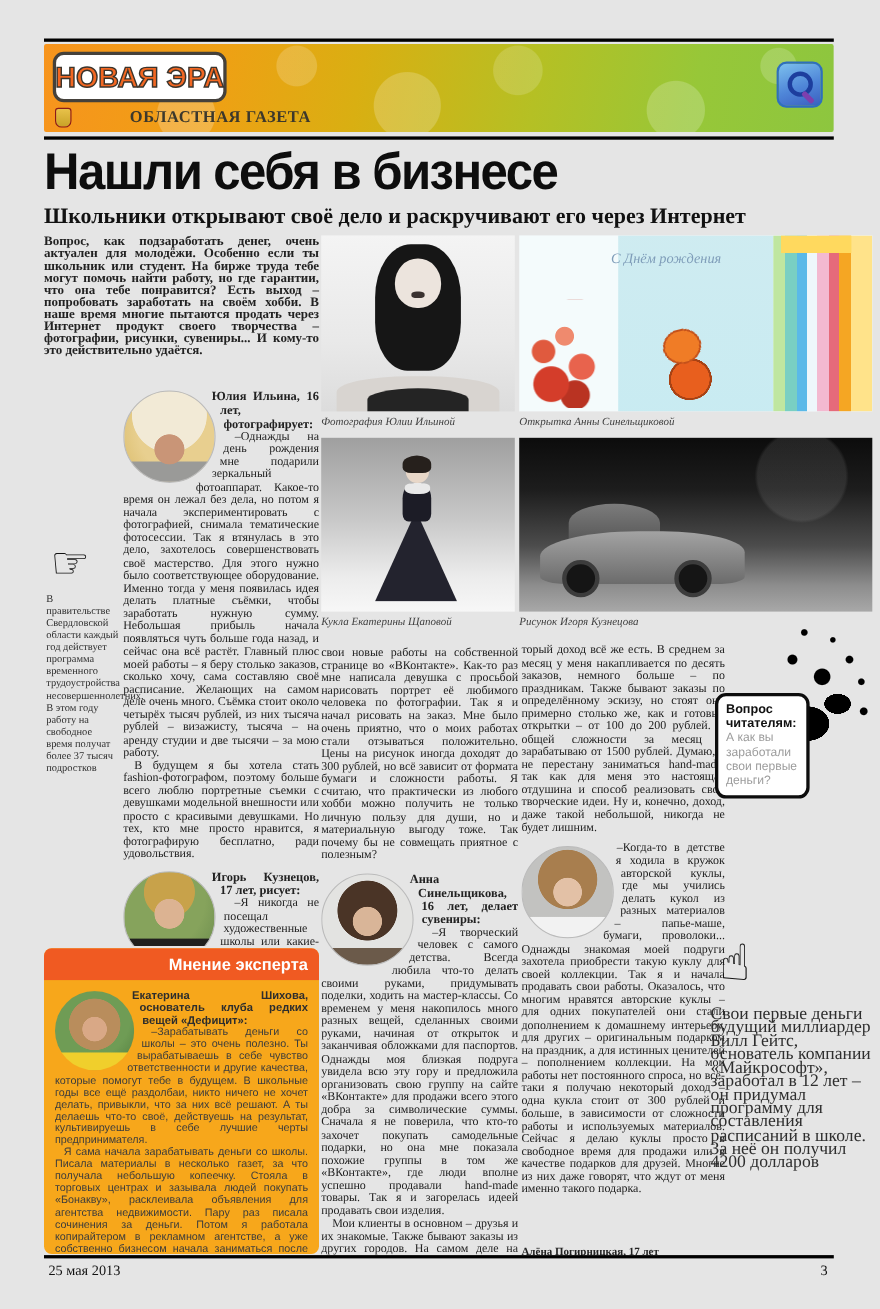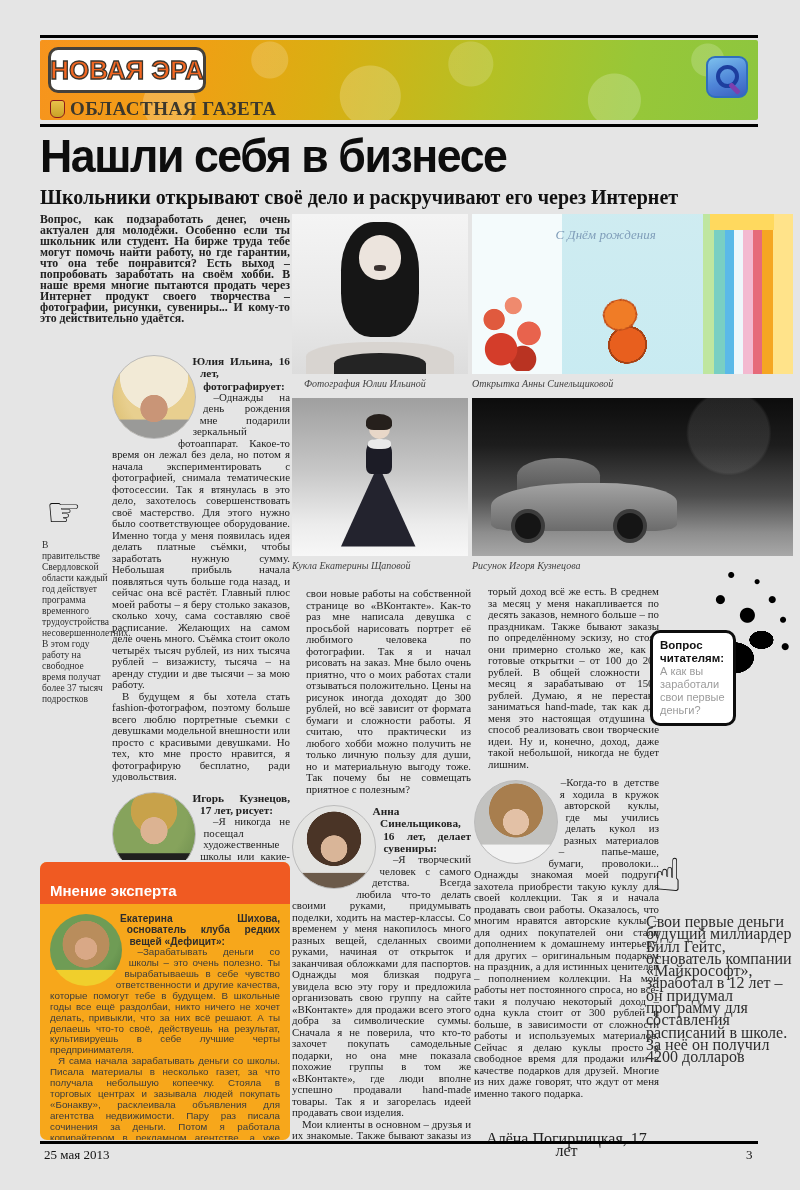--- a/index.html
+++ b/index.html
@@ -18,21 +18,21 @@
       radial-gradient(circle at 80% 75%, rgba(255,255,255,.20) 0 26px, transparent 27px),
       radial-gradient(circle at 93% 25%, rgba(255,255,255,.18) 0 16px, transparent 17px),
       linear-gradient(100deg,#f7941d 0%,#efa014 22%,#d9af12 40%,#b5c024 62%,#97c738 82%,#8dc63f 100%);}
   .logo-box{left:8px;top:7px;width:152px;height:40px;background:#fff;border:3px solid #45413b;
     border-radius:10px;display:flex;align-items:center;justify-content:center;}
   .logo-title{font-family:"Liberation Sans",sans-serif;font-weight:bold;font-size:26px;
     color:#f26722;-webkit-text-stroke:1.3px #3a342c;letter-spacing:0;white-space:nowrap;}
   .logo-sub{left:10px;top:58px;display:flex;align-items:center;gap:5px;}
   .crest{width:13px;height:16px;background:linear-gradient(#e8c24a,#c9a227);
     border:1.5px solid #8b1a1a;border-radius:3px 3px 6px 6px;}
-  .logo-sub-text{font-weight:bold;font-size:19px;color:#3c382c;letter-spacing:.5px;}
+  .logo-sub-text{font-weight:bold;font-size:15px;color:#3c382c;letter-spacing:.5px;margin-left:48px;}
   .topic{right:62px;top:26px;font-family:"Liberation Sans",sans-serif;font-weight:bold;
     font-size:25px;color:#28271e;}
   .search-btn{right:10px;top:16px;width:42px;height:42px;border-radius:9px;
     background:linear-gradient(160deg,#7cc0ee 0%,#4f86d8 55%,#3a5fc0 100%);
     border:2px solid #2f6fbd;box-sizing:border-box;}
   .search-lens{position:absolute;left:8px;top:7px;width:15px;height:15px;border:4px solid #1d3e9e;
     border-radius:50%;}
   .search-handle{position:absolute;left:24px;top:24px;width:5px;height:13px;background:#7d3fae;
     border-radius:2px;transform:rotate(-45deg);}
 
@@ -40,29 +40,29 @@
   .headline{left:40px;top:128px;font-family:"Liberation Sans",sans-serif;font-weight:bold;
     font-size:47px;letter-spacing:-1.5px;transform:scaleX(.95);transform-origin:left top;
     color:#0d0d0d;white-space:nowrap;}
   .subhead{left:40px;top:186px;width:718px;font-weight:bold;font-size:20px;color:#111;}
 
   
   .lead{left:40px;top:214px;width:250px;font-weight:bold;font-size:11.8px;line-height:11px;
     text-align:justify;color:#222;}
   .col{text-align:justify;font-size:10.9px;line-height:11.5px;color:#222;}
   .col p{margin:0;text-indent:10px;}
-  .col p.noindent{text-indent:0;margin-left:14px;}
+  .col p.noindent{text-indent:0;}
   .sect-head{font-weight:bold;font-size:11.3px;line-height:12.3px;margin:2px 0 0 0;padding-top:3px;}
   .portrait{width:84px;height:84px;border-radius:50%;float:left;margin:3px 8px 3px 0;
     shape-outside:circle(50%);border:1px solid #bbb;box-sizing:border-box;}
   .col1{left:112px;top:350px;width:178px;height:510px;overflow:hidden;}
   .col2{left:292px;top:588px;width:179px;height:556px;overflow:hidden;}
   .col3{left:474px;top:586px;width:185px;}
   .col3-flow{height:543px;overflow:hidden;}
-  .byline{font-weight:normal;font-size:16px;text-align:center;margin-top:4px;}
+  .byline{font-weight:bold;font-size:10px;text-align:left;margin-top:4px;}
 
   
   .pt-julia{background:
     radial-gradient(circle at 50% 64%, #c99577 0 20%, transparent 21%),
     radial-gradient(circle at 50% 26%, #f2ead6 0 46%, transparent 47%),
     linear-gradient(0deg,#9a9a98 0 22%, transparent 23%),
     radial-gradient(circle at 70% 40%, #e8cf8f 0 60%, #d8b964 100%);}
   .pt-igor{background:
     radial-gradient(circle at 50% 46%, #dcb392 0 22%, transparent 23%),
     radial-gradient(circle at 50% 22%, #c8a24a 0 30%, transparent 31%),
@@ -161,21 +161,21 @@
     z-index:1;}
   .qbox{left:650px;top:630px;width:86px;background:#fff;border:3px solid #0d0d0d;border-radius:10px;
     padding:6px 7px;z-index:2;font-family:"Liberation Sans",sans-serif;box-sizing:border-box;}
   .qbox-title{font-weight:bold;font-size:11.5px;color:#111;line-height:13px;}
   .qbox-text{font-size:11px;color:#9c9c9c;line-height:13px;}
 
   
   .expert{left:40px;top:862px;width:250px;height:278px;border-radius:7px;overflow:hidden;
     background:#f7a71b;}
   .expert-head{background:#f05a22;color:#fff;font-family:"Liberation Sans",sans-serif;
-    font-weight:bold;font-size:15px;padding:20px 10px 5px;}
+    font-weight:bold;font-size:15px;padding:7px 10px 5px;text-align:right;}
   .expert-body{padding:7px 10px;font-family:"Liberation Sans",sans-serif;font-size:9.8px;
     line-height:10.9px;text-align:justify;color:#3c3c3c;}
   .expert-body .portrait{width:72px;height:72px;border:none;}
   .expert-name{font-weight:bold;color:#2d2d2d;font-size:10.2px;line-height:11.4px;margin:2px 0 0;}
   .expert-body p{margin:0;text-indent:8px;}
 
   
   .footer-rule{left:40px;top:1141px;width:718px;height:3px;}
   .footer-date{left:44px;top:1147px;font-size:13px;color:#111;}
   .footer-page{left:746px;top:1147px;font-size:13px;color:#111;}
@@ -216,21 +216,21 @@
     <div class="pa-strap"></div>
   </div>
   <div class="abs photo photoB">
     <div class="pc-wash"></div>
     <div class="pc-stripes"></div>
     <div class="pc-corner"></div>
     <div class="pc-flowers"></div>
     <div class="pc-bfly"></div>
     <div class="pc-script">С Днём рождения</div>
   </div>
-  <div class="abs caption" style="left:304px;top:378px;">Фотография Юлии Ильиной</div>
+  <div class="abs caption" style="left:292px;top:378px;">Фотография Юлии Ильиной</div>
   <div class="abs caption" style="left:472px;top:378px;">Открытка Анны Синельщиковой</div>
 
   <div class="abs photo photoC">
     <div class="dl-skirt"></div>
     <div class="dl-bodice"></div>
     <div class="dl-collar"></div>
     <div class="dl-head"></div>
     <div class="dl-hair"></div>
   </div>
   <div class="abs photo photoD">

